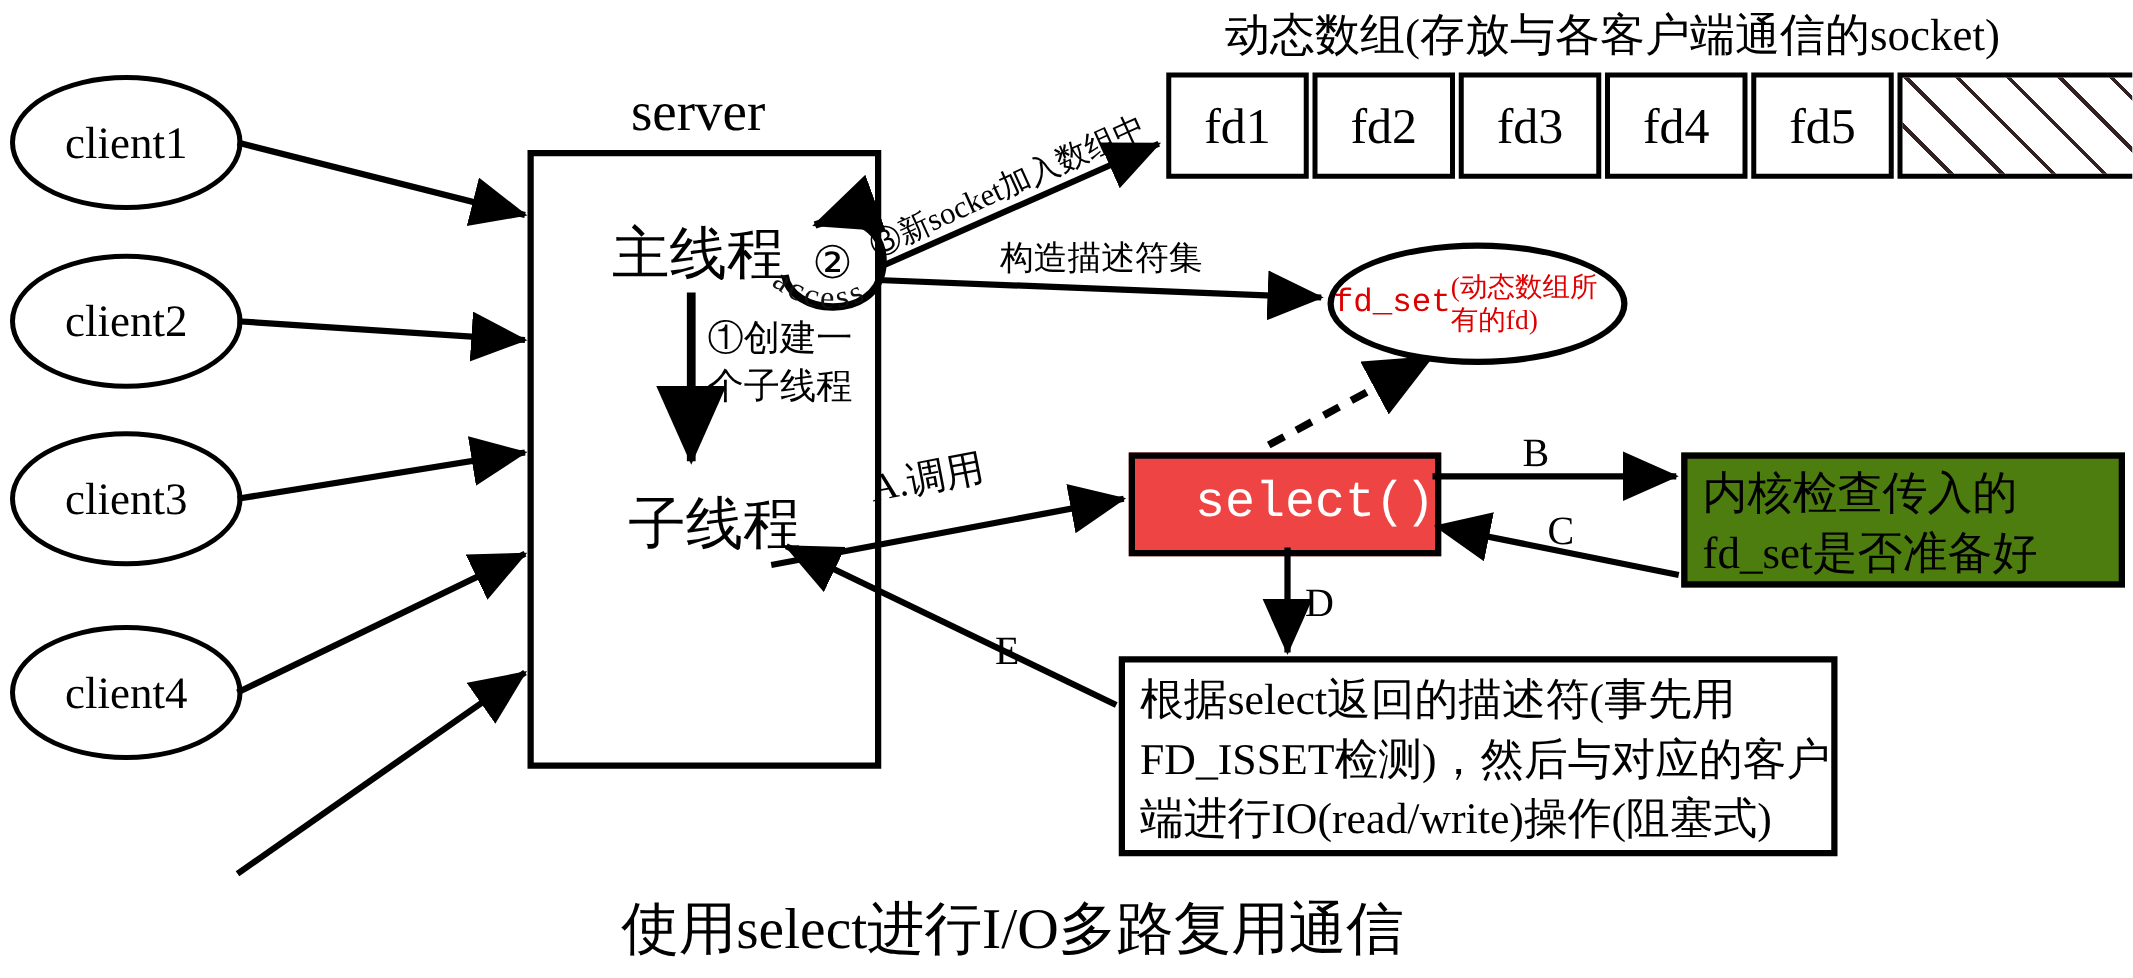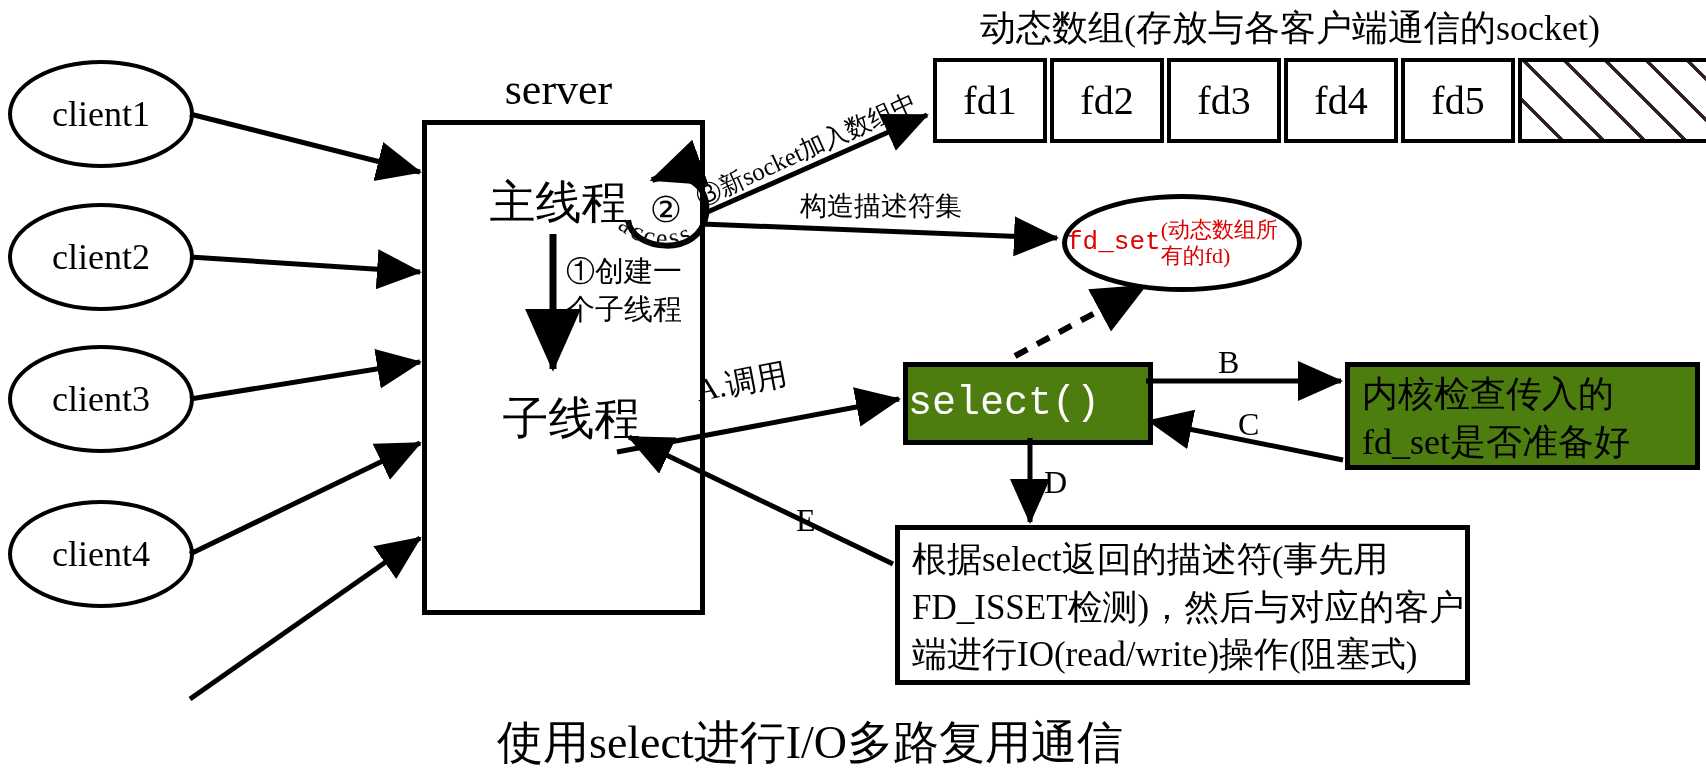--- a/index.html
+++ b/index.html
@@ -11,21 +11,21 @@
   .lbl { position:absolute; white-space:pre-line; line-height:1.25; }
   .center { text-align:center; }
   .ell {
     position:absolute; border:4px solid #000; border-radius:50%;
     background:#fff; display:flex; align-items:center; justify-content:center;
   }
   .client { width:178px; height:100px; left:8px; font-size:36px; }
   .server-box { position:absolute; left:422px; top:120px; width:273px; height:485px;
     border:5px solid #000; background:transparent; }
   .select-box { position:absolute; left:903px; top:362px; width:240px; height:73px;
-    border:5px solid #000; background:#4d7c0f; display:flex; align-items:center; justify-content:flex-start; }
+    border:5px solid #000; background:#ef4444; display:flex; align-items:center; justify-content:flex-end; }
   .select-text { color:#fff; font-size:40px; font-family:"Liberation Mono","DejaVu Sans Mono",monospace; }
   .kernel-box { position:absolute; left:1345px; top:362px; width:355px; height:108px;
     border:5px solid #000; background:#4d7c0f; font-size:36px; line-height:1.32; padding:4px 2px 0 12px; box-sizing:border-box; white-space:pre-line; }
   .result-box { position:absolute; left:895px; top:525px; width:575px; height:160px;
     border:5px solid #000; background:#fff; font-size:35px; line-height:1.36; padding:6px 0 0 12px; box-sizing:border-box; white-space:pre-line; }
   .fdset-ell { left:1062px; top:194px; width:230px; height:88px; border-width:5px; flex-direction:row; }
   .fdset-ell .l1 { color:#dd0000; font-size:26px; font-family:"Liberation Mono","DejaVu Sans Mono",monospace; line-height:1.05; }
   .fdset-ell .l2 { color:#dd0000; font-size:22px; line-height:1.2; }
   .fd-array { position:absolute; left:933px; top:58px; height:85px; display:flex; gap:3px; }
   .fd-cell { width:106px; height:77px; border:4px solid #000; background:#fff;

